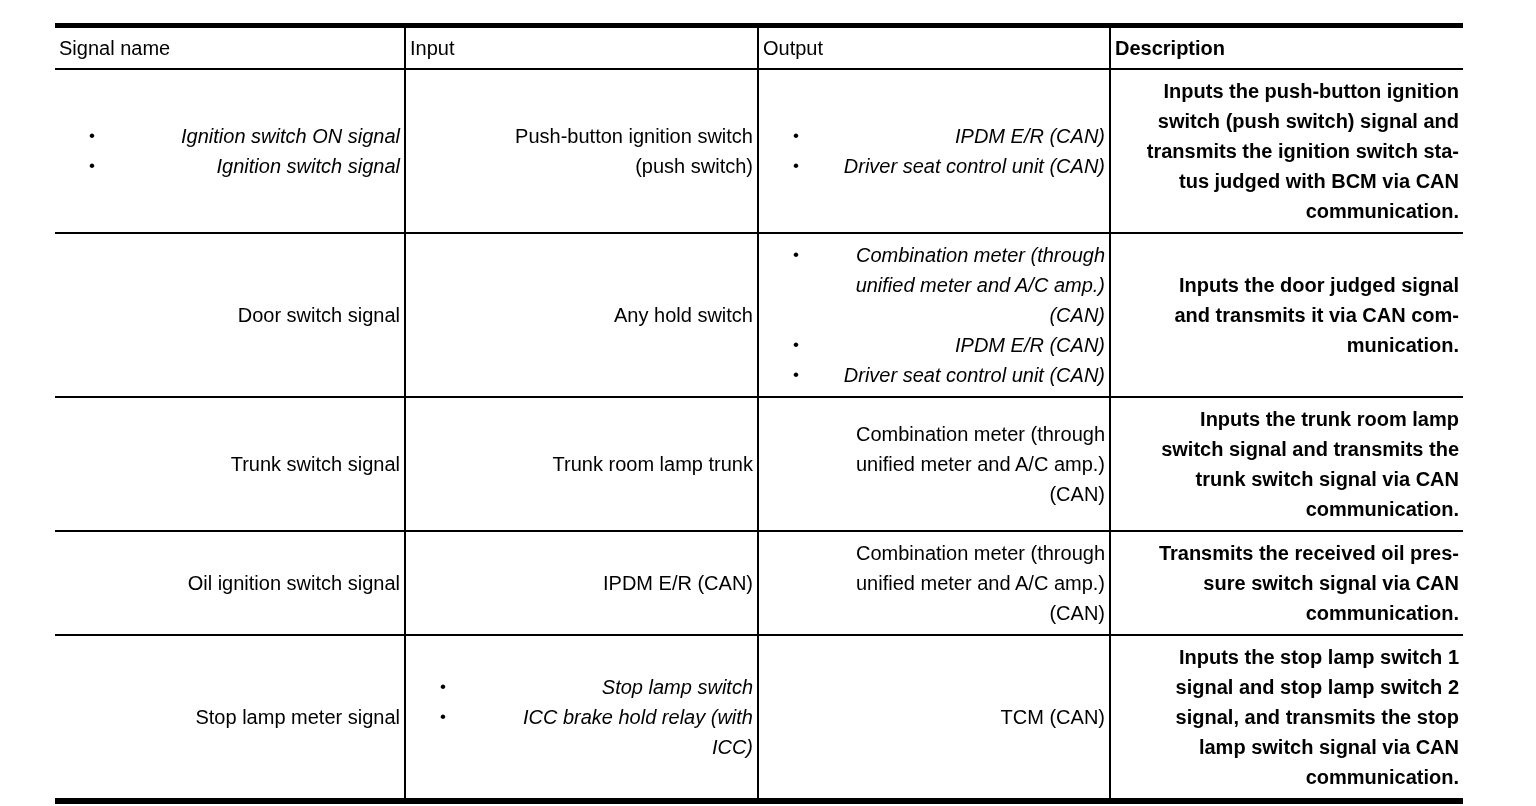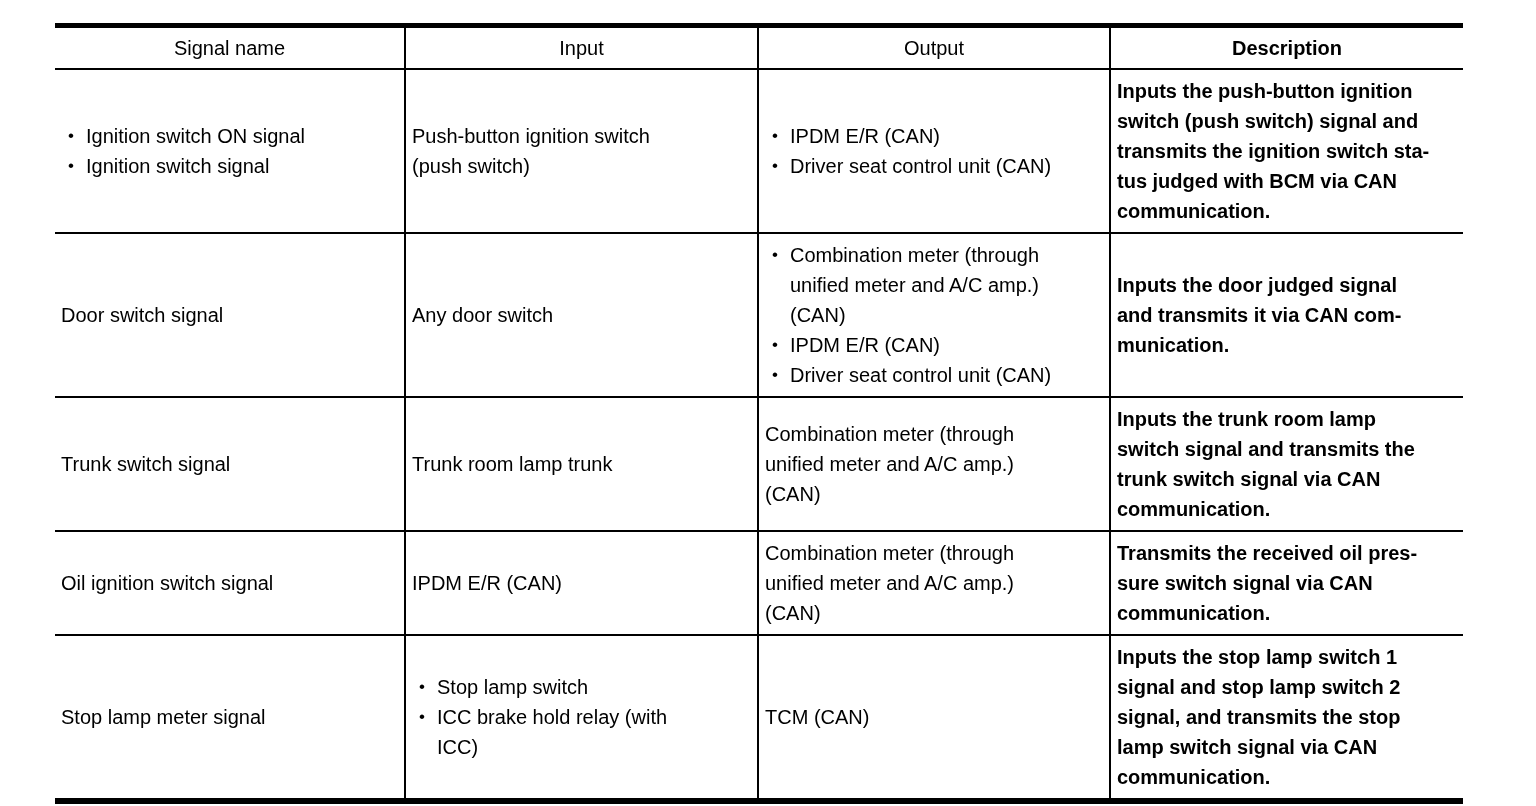--- a/index.html
+++ b/index.html
@@ -24,28 +24,29 @@
     border-top: 5px solid #000;
     border-bottom: 6px solid #000;
     border-left: none;
     border-right: none;
   }
   th, td {
     border: 2px solid #000;
     vertical-align: middle;
     font-size: 20px;
     font-weight: normal;
-    padding: 6px 4px 6px 6px;
+    padding: 6px 4px 6px 15px;
     overflow: hidden;
+    text-align: right;
   }
   th:first-child, td:first-child { border-left: none; }
   th:last-child,  td:last-child  { border-right: none; font-weight: bold; }
   thead th {
     height: 36px;
-    text-align: center;
+    text-align: left;
     padding: 2px 4px;
     line-height: 24px;
   }
   tr.r-head { height: 40px; }
   tr.r0 { height: 158px; }
   tr.r1 { height: 158px; }
   tr.r2 { height: 128px; }
   tr.r3 { height: 101px; }
   tr.r4 { height: 153px; }
   .txt {
@@ -58,21 +59,21 @@
     display: flex;
     align-items: flex-start;
   }
   .bullet {
     flex: 0 0 18px;
     width: 18px;
     padding-left: 7px;
     line-height: 30px;
     font-size: 17px;
   }
-  .bullet-item .txt { flex: 1 1 auto; }
+  .bullet-item .txt { flex: 1 1 auto; font-style: italic; }
 </style>
 </head>
 <body>
 
 <div class="page">
   <table class="signal-table">
     <colgroup>
       <col style="width:350px">
       <col style="width:353px">
       <col style="width:352px">
@@ -124,21 +125,21 @@
 tus judged with BCM via CAN
 communication.</span>
         </td>
       </tr>
 
       <tr class="r1">
         <td>
           <span class="txt">Door switch signal</span>
         </td>
         <td>
-          <span class="txt">Any door switch</span>
+          <span class="txt">Any hold switch</span>
         </td>
         <td>
           <div class="bullet-list">
             <div class="bullet-item">
               <span class="bullet">•</span>
               <span class="txt">Combination meter (through
 unified meter and A/C amp.)
 (CAN)</span>
             </div>
             <div class="bullet-item">

